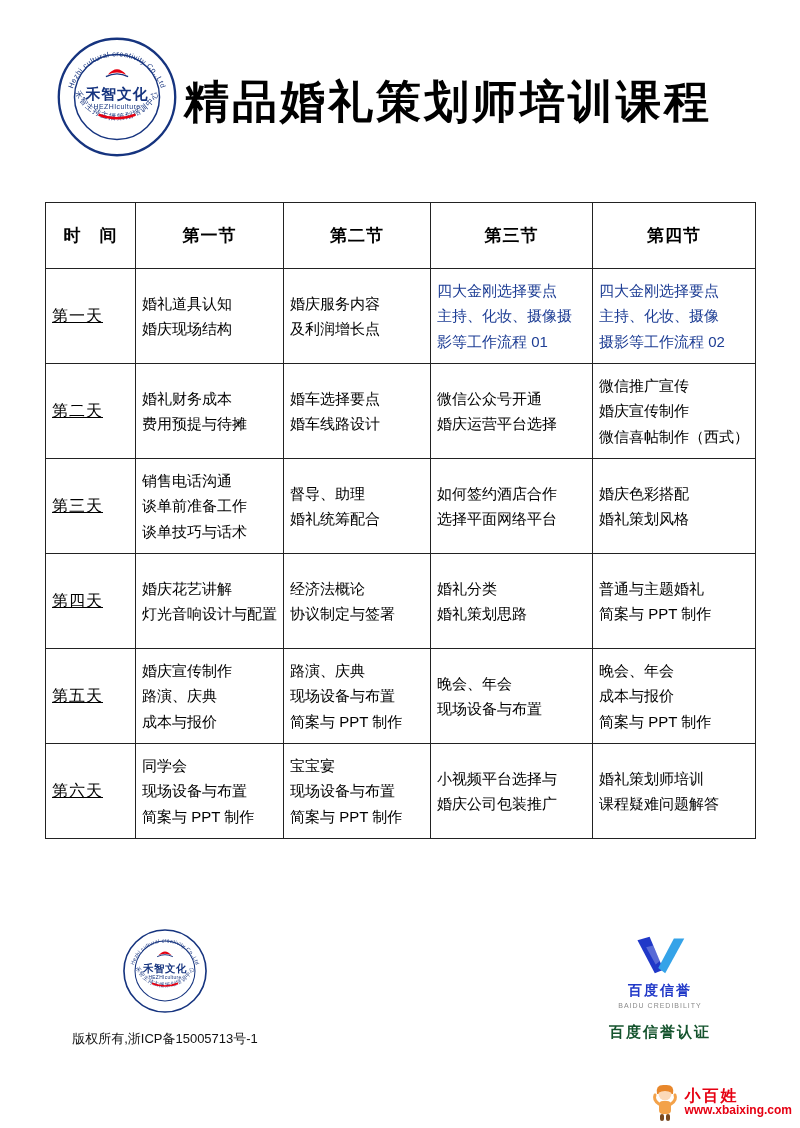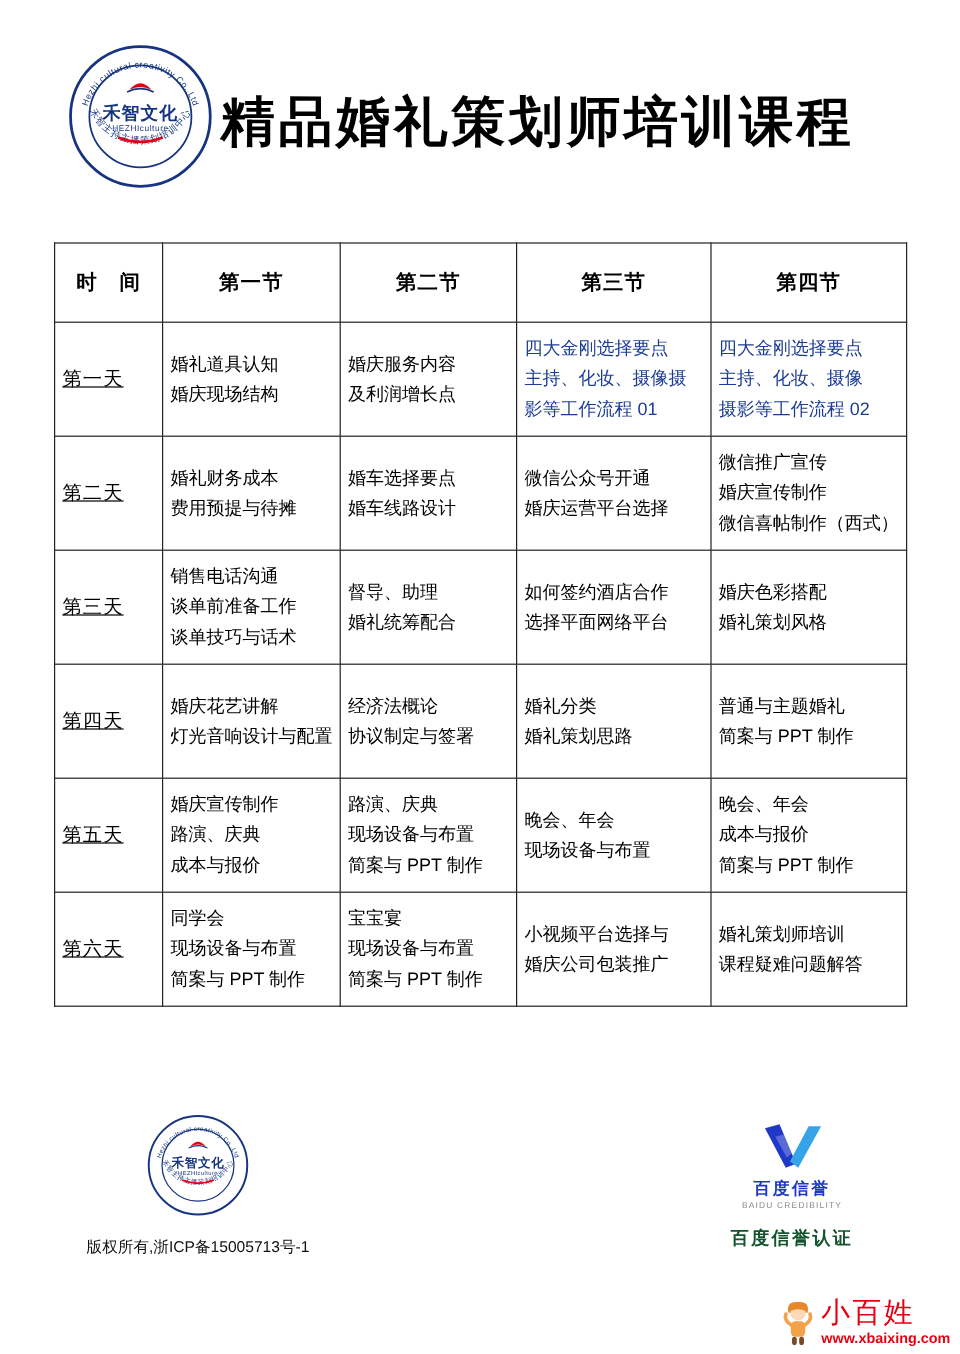--- a/index.html
+++ b/index.html
@@ -49,21 +49,21 @@
   .f-right{left:580px;width:160px;top:14px;}
   .baidu-logo{width:52px;height:42px;margin-bottom:6px;}
   .baidu-title{font-size:14px;font-weight:700;color:#2038c8;letter-spacing:2px;}
   .baidu-sub{font-size:7px;color:#8a8a8a;letter-spacing:1px;margin-top:2px;}
   .baidu-cert{font-size:15px;font-weight:700;color:#14532d;margin-top:14px;letter-spacing:2px;}
 
   
   .watermark{position:absolute;right:8px;bottom:6px;display:flex;align-items:center;gap:4px;}
   .wm-char{width:30px;height:40px;}
   .wm-text{display:flex;flex-direction:column;align-items:flex-start;line-height:1.1;}
-  .wm-name{font-size:24px;font-weight:400;color:var(--watermark-red,#e60012);letter-spacing:2px;}
+  .wm-name{font-size:16px;font-weight:700;color:var(--watermark-red,#e60012);letter-spacing:2px;}
   .wm-url{font-size:12px;font-weight:700;color:var(--watermark-red,#e60012);}
 </style>
 </head>
 <body>
 
 <div class="page">
 
   <svg width="0" height="0" style="position:absolute" aria-hidden="true">
     <defs>
       <g id="hz-logo">

